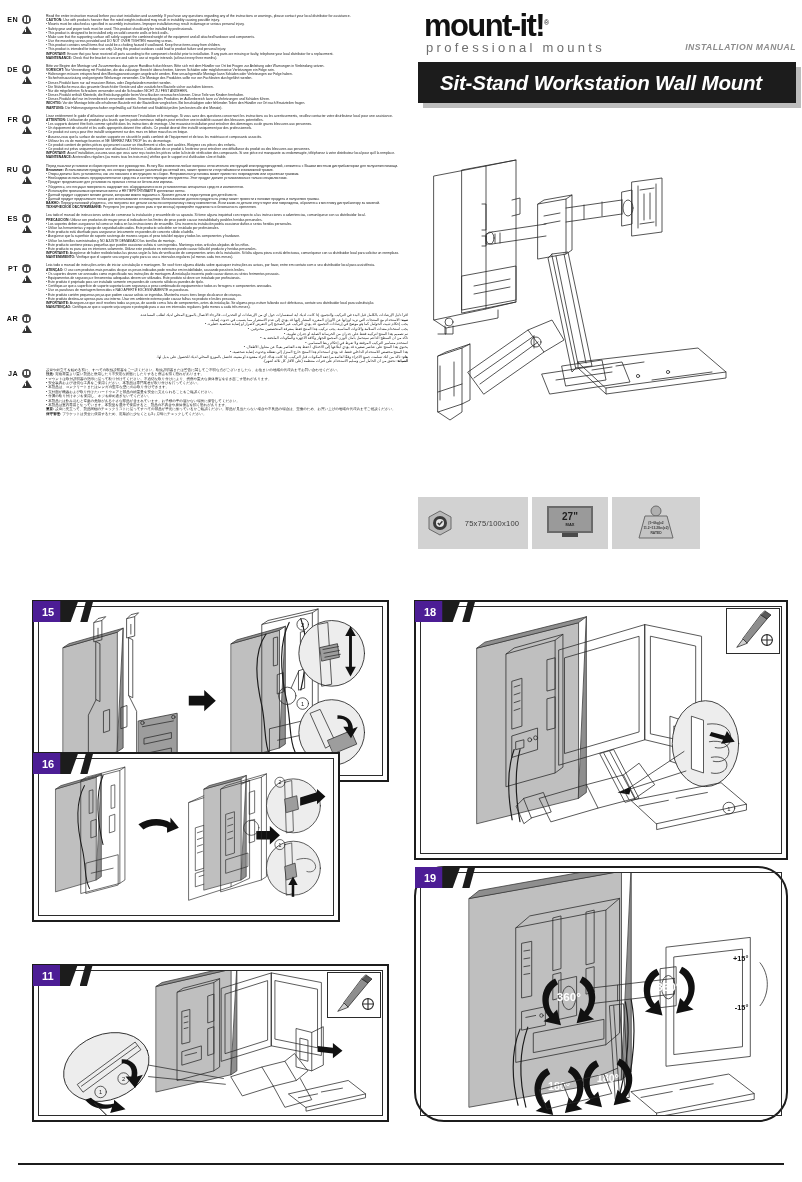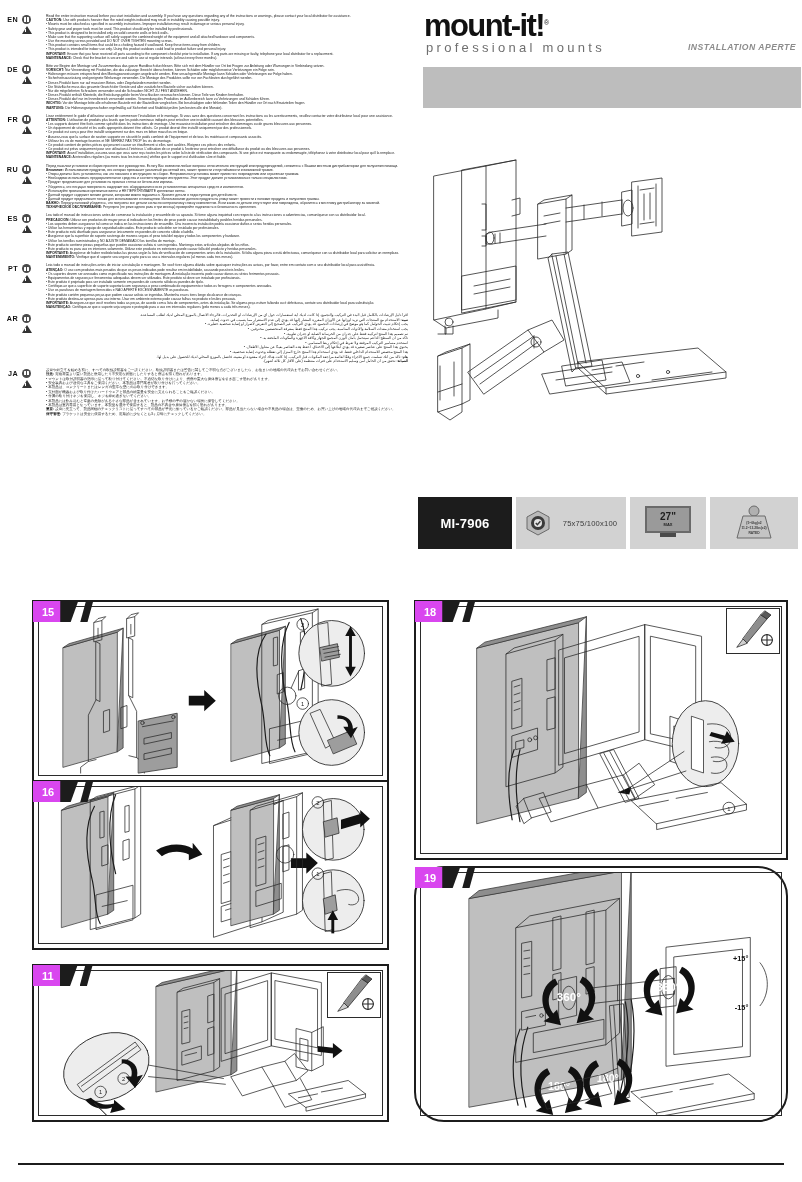--- a/index.html
+++ b/index.html
@@ -112,21 +112,21 @@
   .wt-txt{font-size:3.3px;fill:#3d3d3d;font-weight:bold;}
 
   
   .panel{position:absolute;border:2.5px solid #1c1c1c;background:#fff;box-sizing:border-box;}
   .panel .inner{position:absolute;inset:4px;border:1px solid #2b2b2b;overflow:hidden;}
   .steptab{
     position:absolute;left:-1px;top:-1px;height:21px;display:flex;align-items:center;
     z-index:5;
   }
   .steptab .blk{
-    background:#d946ef;height:21px;display:flex;align-items:center;padding:0 7px 0 9px;
+    background:#4c1d95;height:21px;display:flex;align-items:center;padding:0 7px 0 9px;
   }
   .steptab .blk span{color:#fff;font-size:11px;font-weight:bold;}
   .steptab .slant{
     width:18px;height:21px;background:#1c1c1c;
     clip-path:polygon(0 0,100% 0,58% 100%,0 100%);
     margin-left:-1px;
   }
   .steptab .slant2{
     width:13px;height:21px;background:#1c1c1c;
     clip-path:polygon(44% 0,100% 0,56% 100%,0 100%);
@@ -134,21 +134,21 @@
   }
   .toolbox{
     position:absolute;right:6px;top:6px;width:52px;height:44px;border:1px solid #2b2b2b;
     background:#fff;z-index:4;
   }
   .art{position:absolute;inset:0;}
   .art svg{display:block;width:100%;height:100%;}
 
   
   #panel-15{left:32px;top:600px;width:357px;height:182px;}
-  #panel-16{left:32px;top:780px;width:357px;height:170px;}
+  #panel-16{left:32px;top:752px;width:308px;height:170px;}
   #panel-17{left:32px;top:964px;width:357px;height:158px;}
   #panel-18{left:414px;top:600px;width:374px;height:260px;}
   #panel-19{left:414px;top:866px;width:374px;height:256px;border-radius:30px;}
 
   .footrule{position:absolute;left:18px;top:1163px;width:766px;height:1.6px;background:#1c1c1c;}
 
   
   .wall{fill:#bfbfbf;stroke:#3a3a3a;stroke-width:.8;}
   .wall-edge{fill:#8e8e8e;stroke:#3a3a3a;stroke-width:.8;}
   .mtl-d{fill:#9d9d9d;stroke:#2b2b2b;stroke-width:.8;}
@@ -345,24 +345,27 @@
             <div class="ln  jp"><b>保守管理:</b> <span>ブラケットは安全に使用するため、定期的に少なくとも3ヶ月毎にチェックしてください。</span></div>
           </div>
         </div>
       </div>
 
     <div class="brandcol">
       <div class="logo">
         <div class="logo-main"><span>mount-it!</span><span class="logo-reg">®</span></div>
         <div class="logo-sub">professional mounts</div>
       </div>
-      <div class="instman">INSTALLATION APERTE</div>
+      <div class="instman">INSTALLATION MANUAL</div>
 
       <div class="titlebar-wrap">
         <div class="titlebar-shadow"></div>
+        <div class="titlebar">
+          <span>Sit-Stand Workstation Wall Mount</span>
+        </div>
       </div>
 
       <div class="prodart">
         <svg viewBox="0 0 382 382" width="382" height="382">
           <g class="ln-s" stroke-linejoin="round" stroke-linecap="round">
 
             <path d="M18 72 L70 62 L70 205 L18 216 Z"></path>
             <path d="M46 66 L100 56 L100 198 L46 209 Z"></path>
             <path d="M70 62 L100 56"></path>
               <path d="M70 205 L100 198"></path>
@@ -436,23 +439,20 @@
             <path d="M54 240 L54 296 L46 300"></path>
             <path d="M24 262 L24 296"></path>
             <path d="M38 258 L38 292"></path>
             <path d="M22 308 L34 316 L46 308 L46 300"></path>
             <path d="M22 288 L46 280"></path>
           </g>
         </svg>
       </div>
 
       <div class="specstrip">
-        <div class="spec model">
-          <span>MI-7906</span>
-        </div>
         <div class="spec vesa">
           <svg class="vesa-ico" viewBox="0 0 26 26">
             <polygon points="13,1 24,7 24,19 13,25 2,19 2,7" fill="#b9b9b9" stroke="#6a6a6a" stroke-width="1"></polygon>
             <circle cx="13" cy="13" r="7" fill="#3a3a3a"></circle>
             <circle cx="13" cy="13" r="4" fill="#e3e3e3"></circle>
             <path d="M10.8 13 L12.4 14.8 L15.4 11.2" fill="none" stroke="#3a3a3a" stroke-width="1.4"></path>
           </svg>
           <span class="vesa-txt">75x75/100x100</span>
         </div>
         <div class="spec size">

